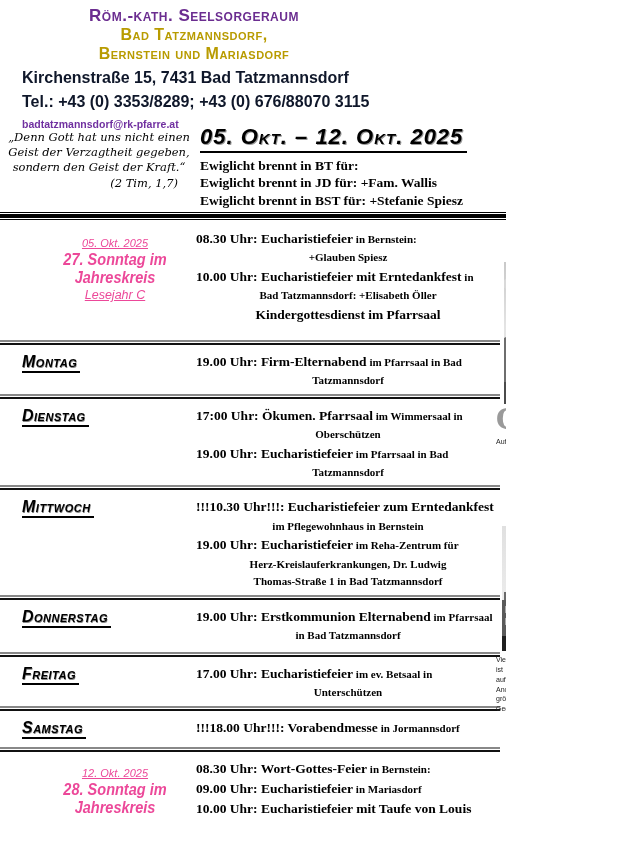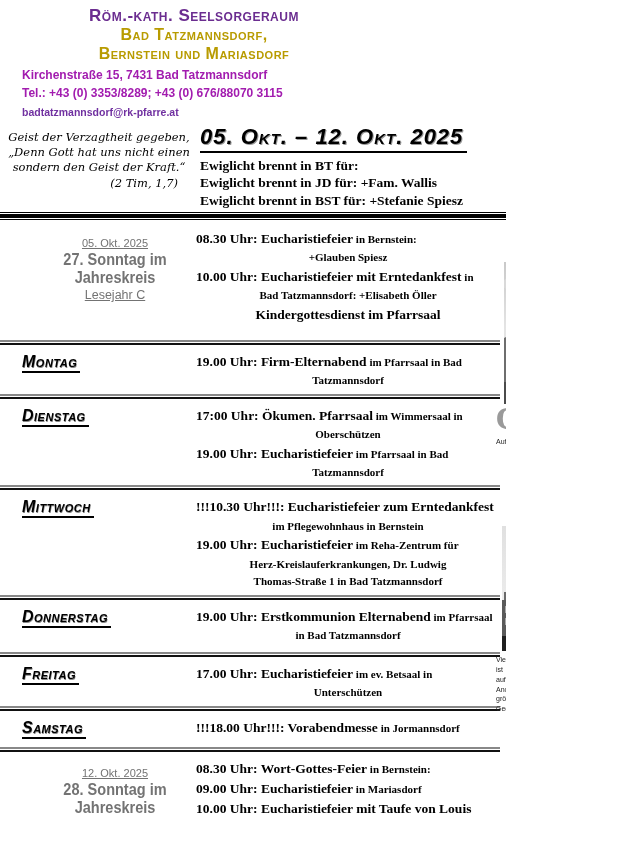--- a/index.html
+++ b/index.html
@@ -6,22 +6,22 @@
   .page{position:relative;width:506px;height:843px;background:#fff;overflow:hidden;
         font-family:"Liberation Serif",serif;color:#000;}
 
   
   .header-left{position:absolute;top:6px;left:0;width:388px;text-align:center;}
   .org1{font-family:"Liberation Sans",sans-serif;font-weight:bold;font-variant:small-caps;
         font-size:17px;letter-spacing:.5px;color:#6b2d90;line-height:1.2;}
   .org2{font-family:"Liberation Sans",sans-serif;font-weight:bold;font-variant:small-caps;
         font-size:16px;letter-spacing:.5px;color:#b89b00;line-height:1.15;}
   .addr-block{text-align:left;padding-left:22px;margin-top:3px;}
-  .addr{font-family:"Liberation Sans",sans-serif;font-weight:bold;font-size:12px;
-        color:#a21caf;line-height:1.5;}
+  .addr{font-family:"Liberation Sans",sans-serif;font-weight:bold;font-size:16px;
+        color:#0f172a;line-height:1.5;}
   .email{font-family:"Liberation Sans",sans-serif;font-weight:bold;font-size:10.5px;
         color:#7030a0;text-decoration:none;display:inline-block;margin-top:1px;}
 
   
   .masthead{position:absolute;top:28px;right:12px;text-align:right;color:#ff0000;
             font-family:"DejaVu Serif",serif;font-weight:bold;font-style:italic;
             font-size:25px;letter-spacing:1.5px;line-height:1.62;text-transform:uppercase;
             text-shadow:1px 1px 0 #a00000;}
   .masthead .m2{padding-right:2px;}
 
@@ -47,21 +47,21 @@
 
   
   .schedule{position:absolute;top:222px;left:0;width:500px;}
   .srow{display:flex;align-items:flex-start;box-sizing:border-box;padding:6px 0 4px;}
   .label-cell{flex:0 0 196px;width:196px;box-sizing:border-box;padding-left:22px;padding-top:2px;}
   .content-cell{flex:0 0 304px;width:304px;padding-top:1px;}
   .day-label{display:inline-block;font-family:"Liberation Sans",sans-serif;
              font-weight:bold;font-style:italic;font-variant:small-caps;font-size:16px;
              letter-spacing:.5px;border-bottom:2px solid #000;padding:0 3px 0 0;
              text-shadow:.5px .5px 0 #888;}
-  .sun-box{width:158px;margin:6px 0 0 14px;text-align:center;color:#737373;}
+  .sun-box{width:158px;margin:6px 0 0 14px;text-align:center;color:#ec4899;font-style:italic;}
   .sun-date{font-family:"Liberation Sans",sans-serif;font-size:11px;
             text-decoration:underline;line-height:1.3;}
   .sun-title{font-family:"Liberation Sans",sans-serif;font-weight:bold;font-size:16.5px;
              line-height:1.02;transform:scaleX(.88);transform-origin:center;margin:1px 0;}
   .sun-year{font-family:"Liberation Sans",sans-serif;font-size:12.5px;
             text-decoration:underline;line-height:1.35;}
   .entry{margin-bottom:2px;font-weight:bold;}
   .line1{white-space:nowrap;line-height:1.14;}
   .line1.center{text-align:center;white-space:normal;margin-top:2px;}
   .sub{text-align:center;line-height:1.1;font-weight:bold;}
@@ -95,22 +95,22 @@
     <div class="org2">Bernstein und Mariasdorf</div>
     <div class="addr-block">
       <div class="addr">Kirchenstraße 15, 7431 Bad Tatzmannsdorf</div>
       <div class="addr">Tel.: +43 (0) 3353/8289; +43 (0) 676/88070 3115</div>
       <a class="email" href="#">badtatzmannsdorf@rk-pfarre.at</a>
     </div>
   </div>
 
 
   <div class="quote">
+    <div>„Denn Gott hat uns nicht einen</div>
     <div>Geist der Verzagtheit gegeben,</div>
-    <div>„Denn Gott hat uns nicht einen</div>
     <div>sondern den Geist der Kraft.“</div>
     <div class="quote-src">(2 Tim, 1,7)</div>
   </div>
 
   <div class="week-block">
     <div class="week-title">05. Okt. – 12. Okt. 2025</div>
     <div class="ewig">
       <div>Ewiglicht brennt in BT für:</div>
       <div>Ewiglicht brennt in JD für: +Fam. Wallis</div>
       <div>Ewiglicht brennt in BST für: +Stefanie Spiesz</div>

